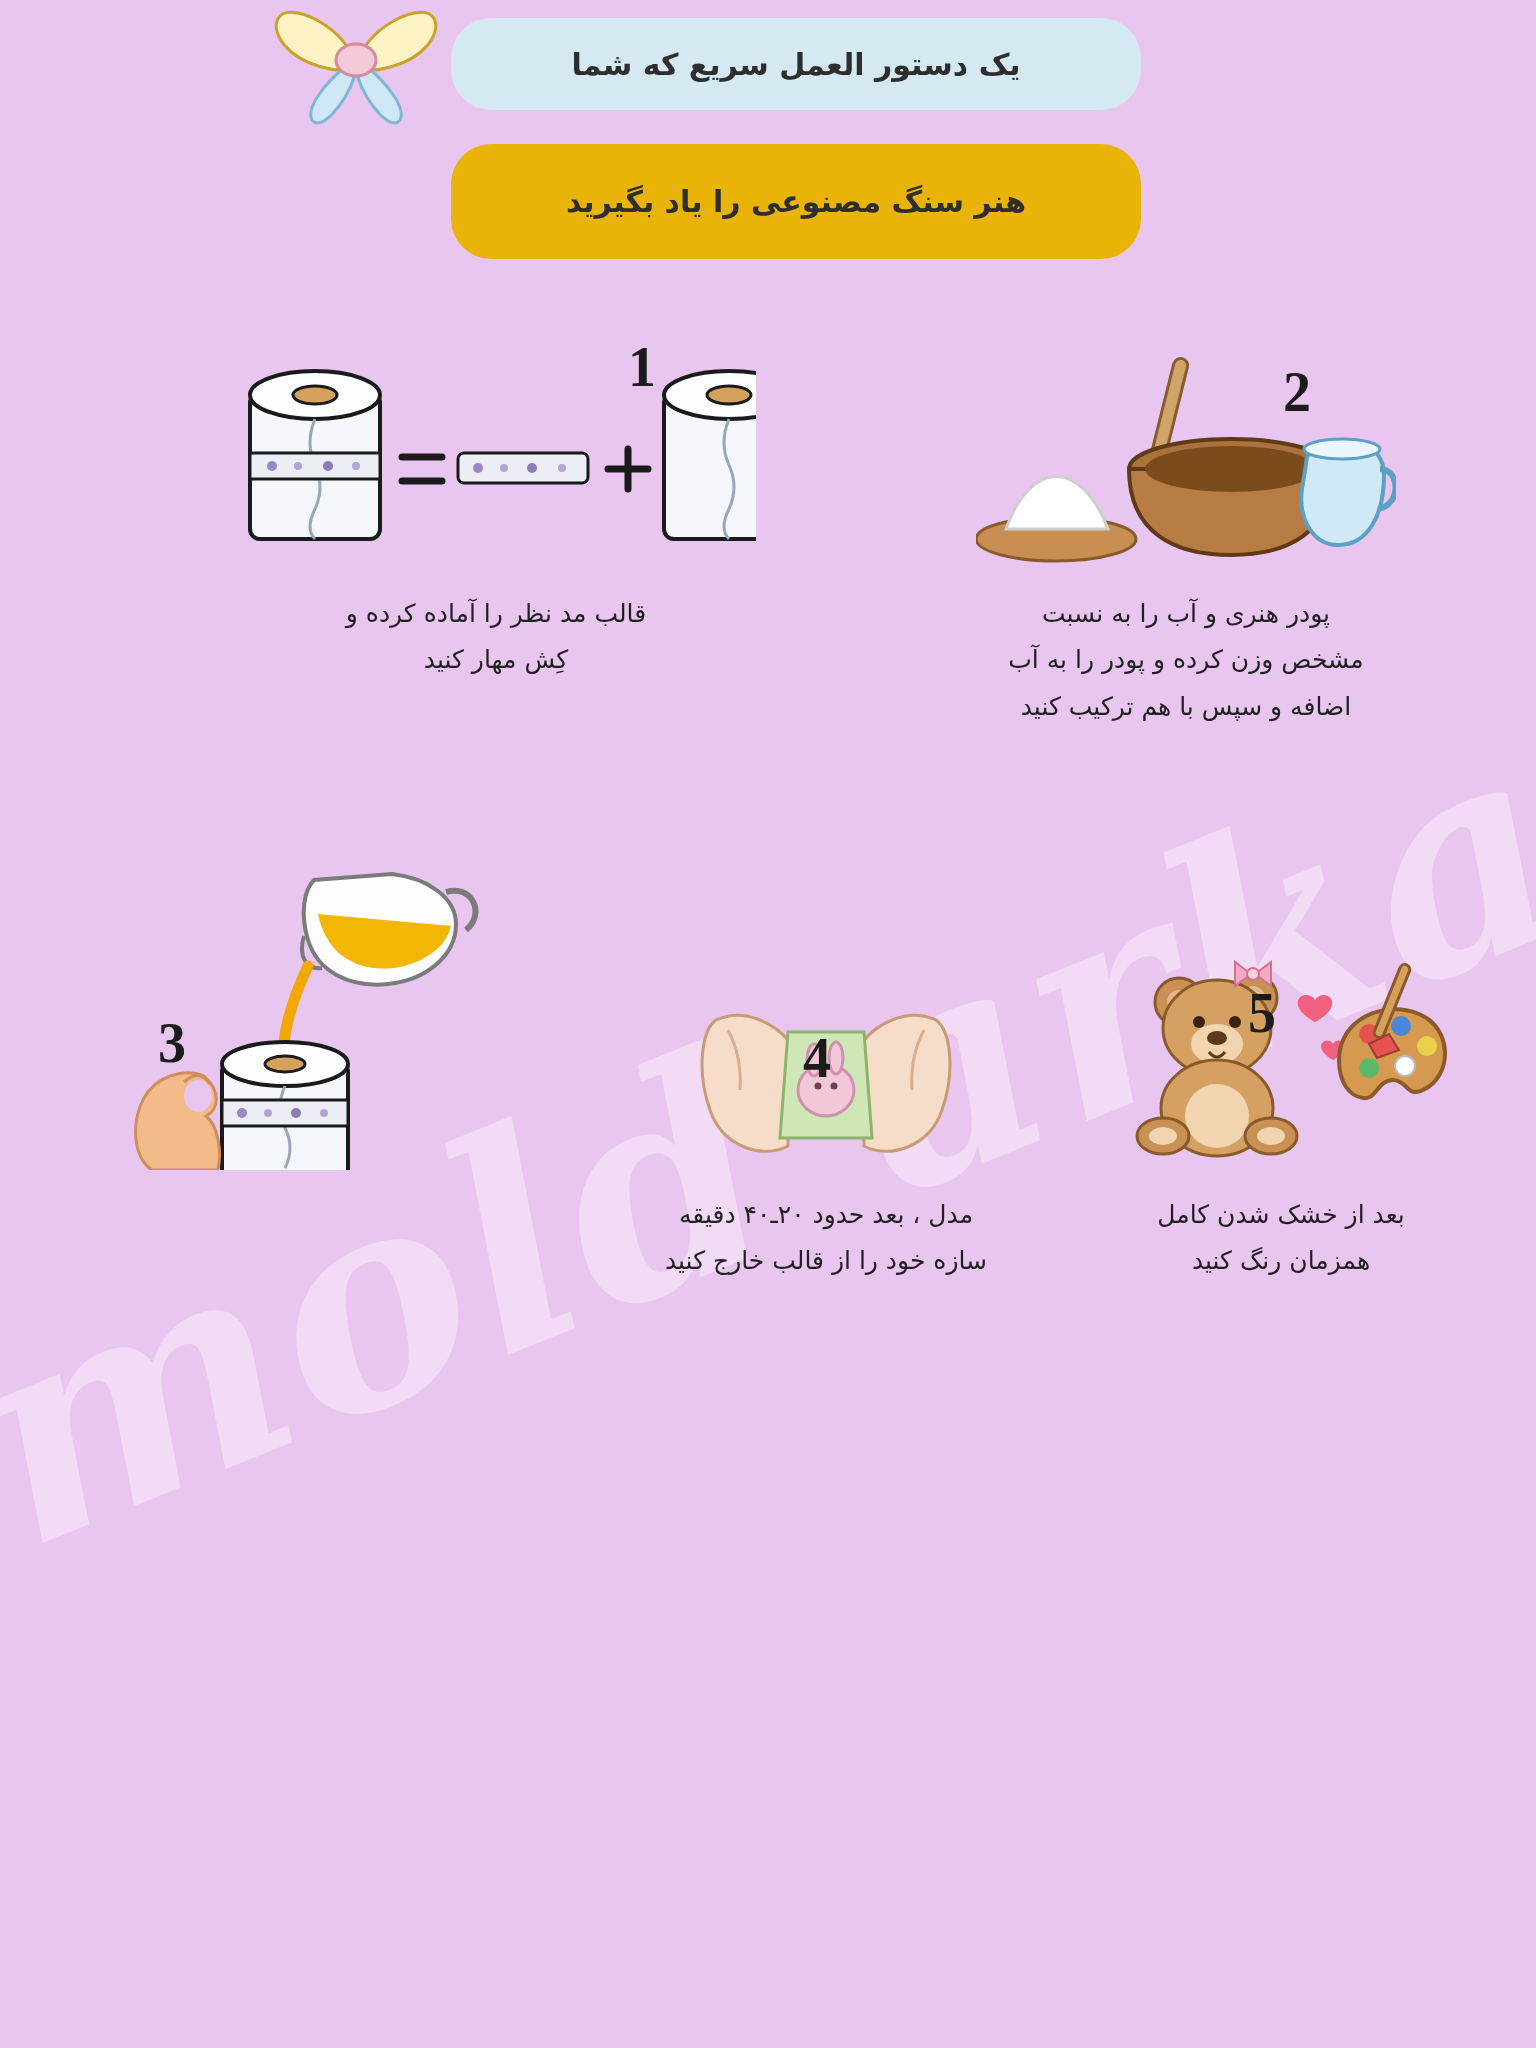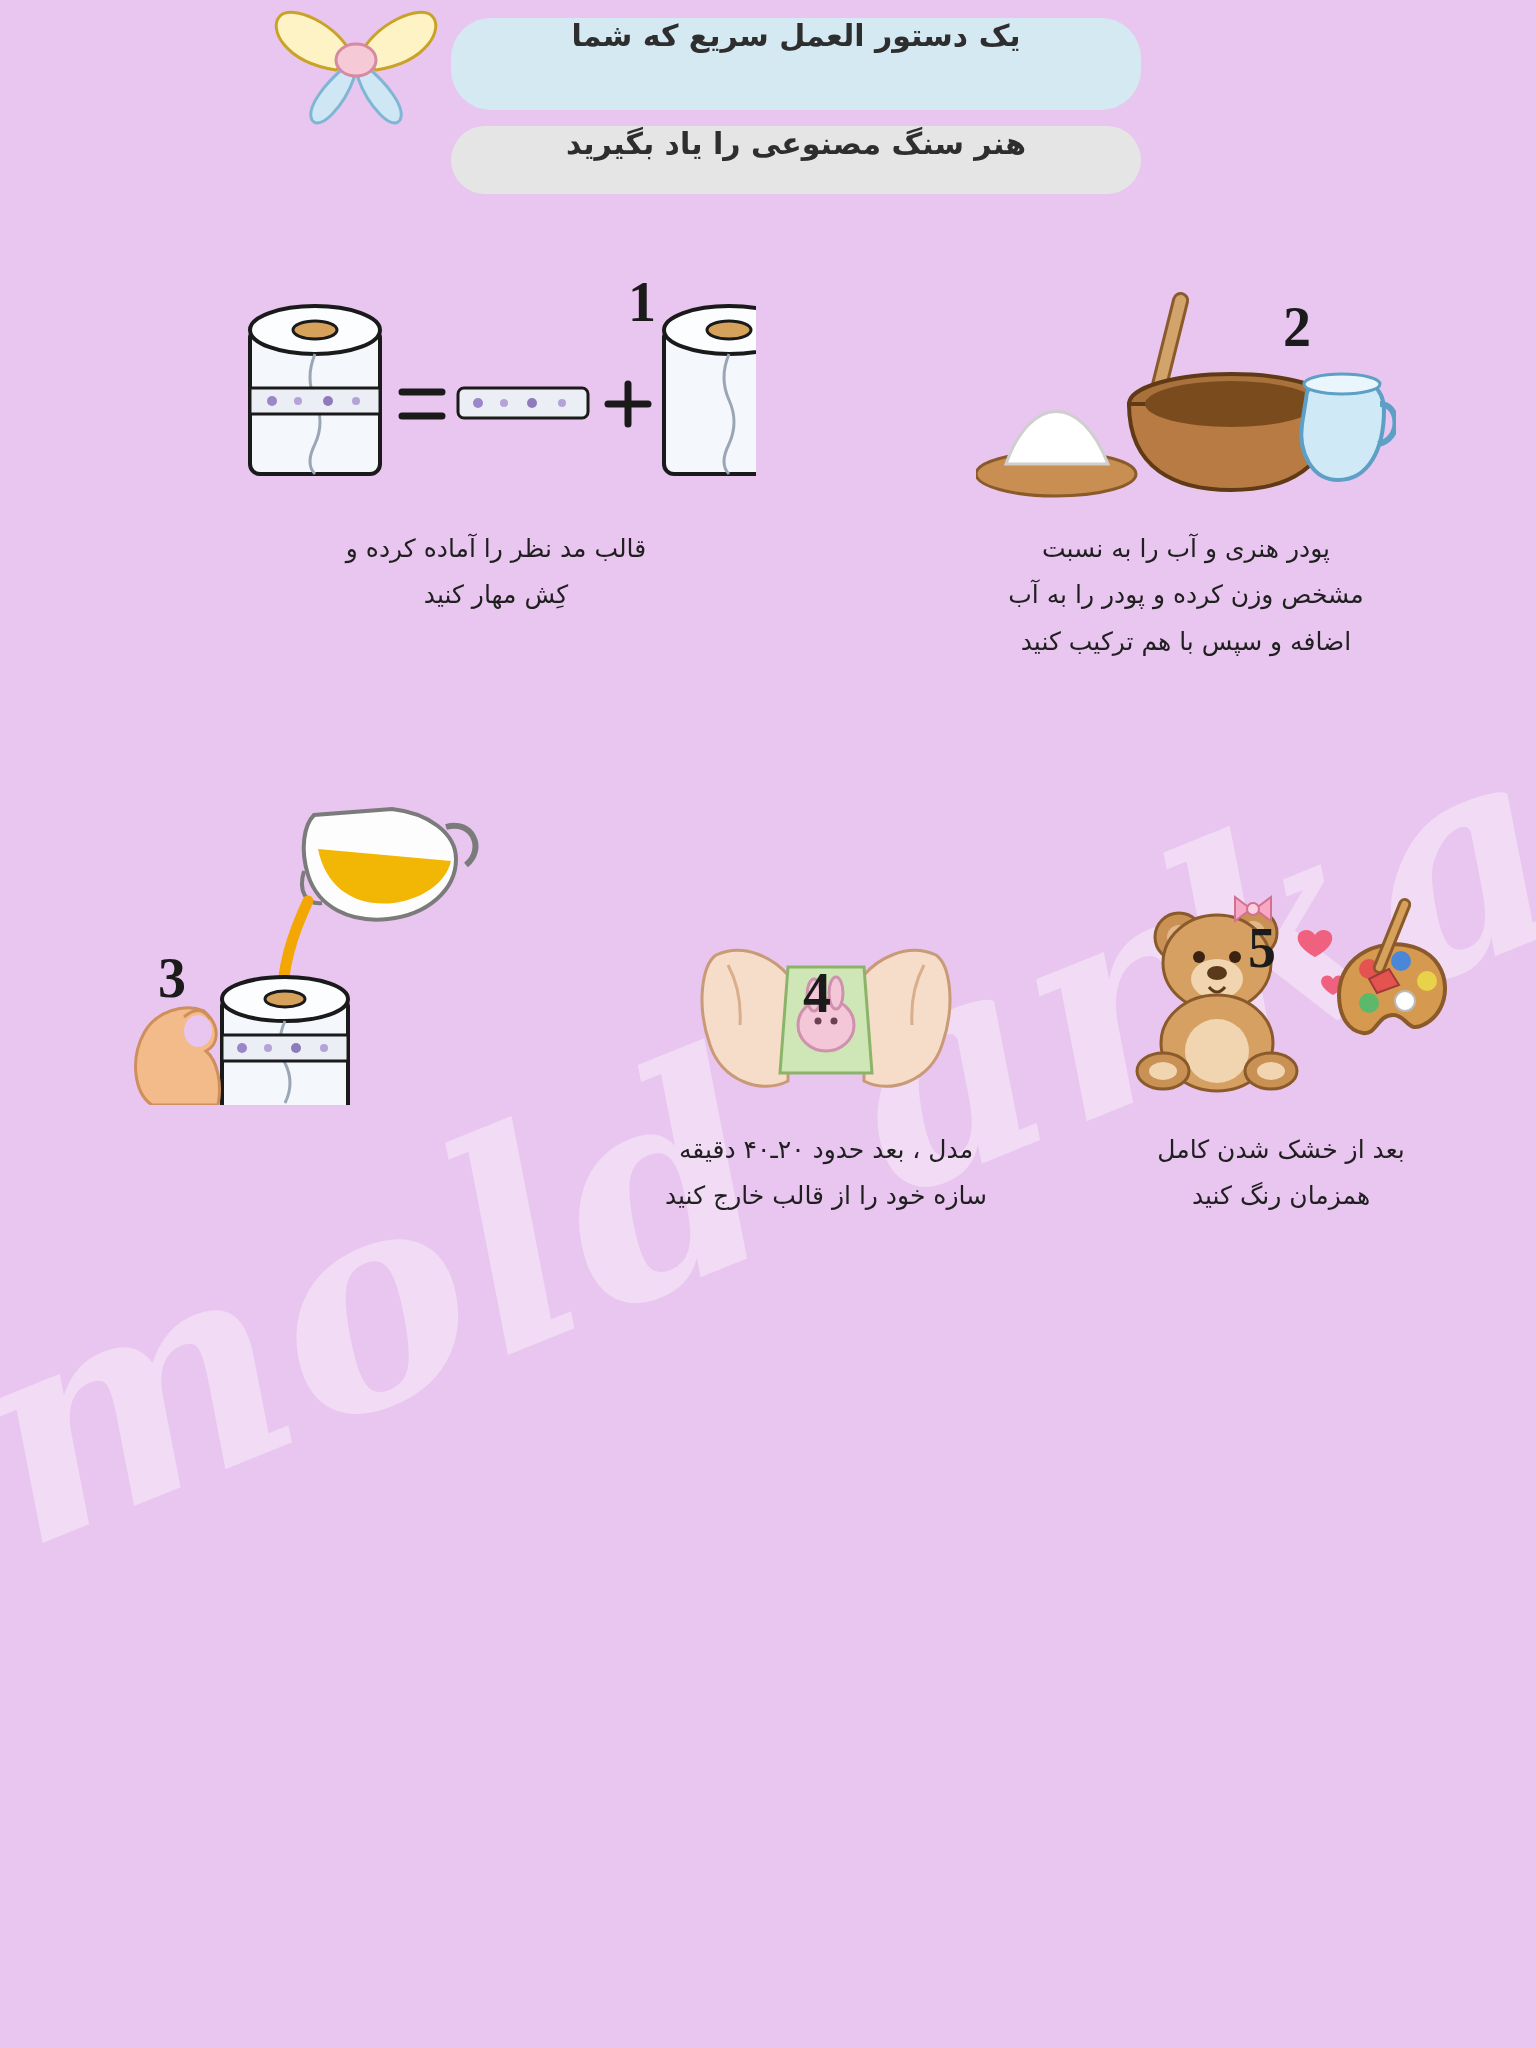--- a/index.html
+++ b/index.html
@@ -42,37 +42,38 @@
   
   .header {
     position: relative;
     z-index: 3;
     padding-top: 18px;
   }
   .title-band {
     margin: 0 auto;
     border-radius: 40px;
     display: flex;
+    align-items: center;
     justify-content: center;
     box-sizing: border-box;
   }
   .band-blue {
     width: 690px;
     height: 92px;
     background: #d5e9f2;
     margin-right: 395px;
     margin-left: auto;
   }
   .band-yellow {
     width: 690px;
-    height: 68px;
-    background: #e5e5e5;
+    height: 115px;
+    background: #eab308;
     margin-right: 395px;
     margin-left: auto;
-    margin-top: 16px;
+    margin-top: 34px;
   }
   .title-text {
     font-size: 30px;
     font-weight: bold;
     color: #2e2e2e;
     direction: rtl;
     text-align: center;
     padding: 0 30px;
   }
   .bow {

